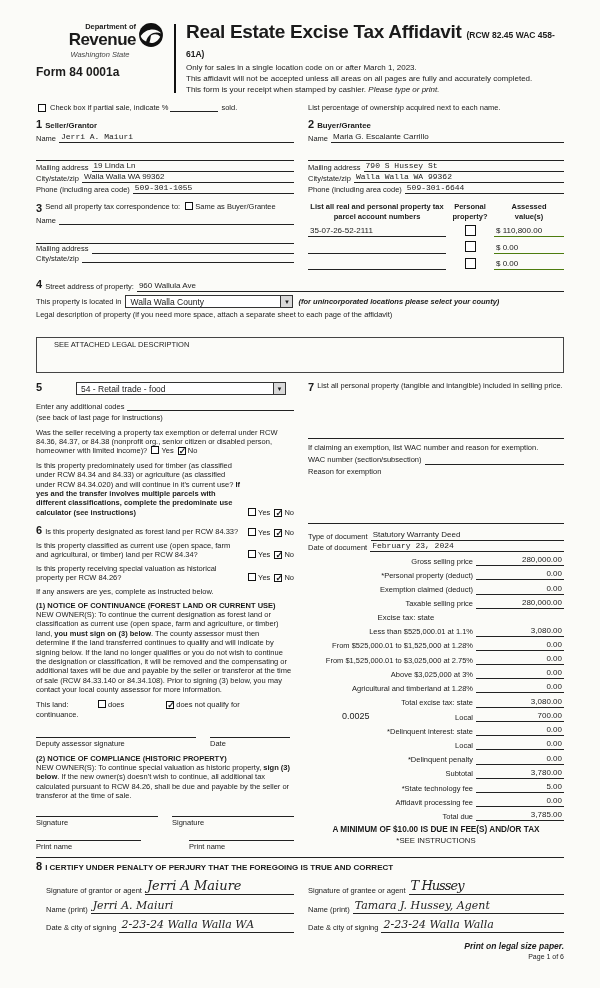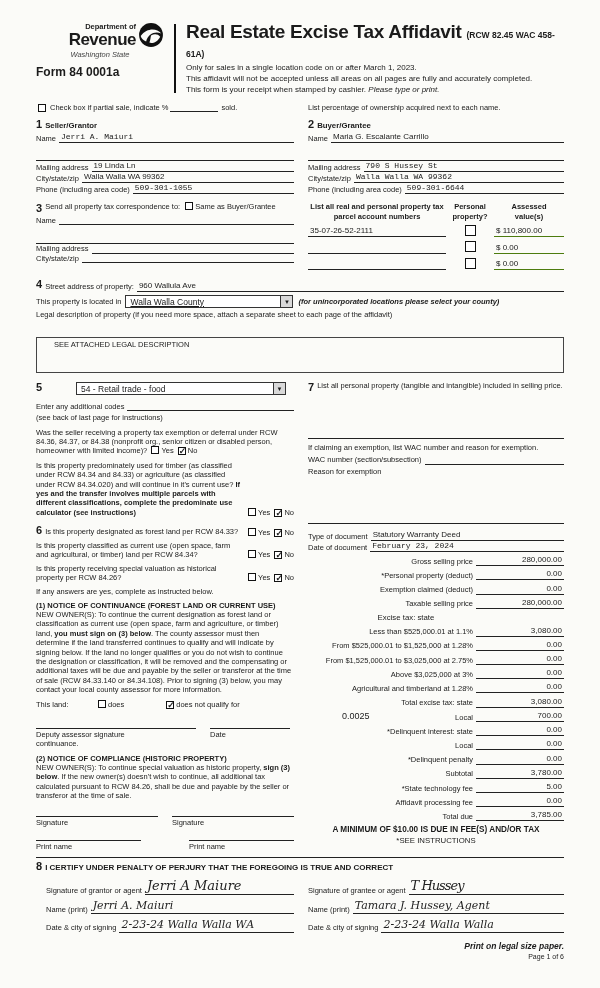--- a/index.html
+++ b/index.html
@@ -218,21 +218,21 @@
 
   <div style="margin-top:8px;">
     <div class="fl" style="margin-top:0;">
       <span class="secnum">4</span>
       <span class="lbl">Street address of property:</span>
       <span class="val sans-val">960 Wallula Ave</span>
     </div>
     <div style="display:flex; align-items:center; margin-top:3px;">
       <span style="padding-right:4px;">This property is located in</span>
       <span class="dropdown" style="width:168px;">
-        <span class="dd-val" style="flex:1;text-decoration:underline;">Walla Walla County</span>
+        <span class="dd-val" style="flex:1;">Walla Walla County</span>
         <span class="dd-btn">▼</span>
       </span>
       <span class="it bold" style="padding-left:5px;">(for unincorporated locations please select your county)</span>
     </div>
     <div style="margin-top:2px;">Legal description of property (if you need more space, attach a separate sheet to each page of the affidavit)</div>
     <div class="legalbox">SEE ATTACHED LEGAL DESCRIPTION</div>
   </div>
 
   <div class="cols" style="margin-top:8px;">
     <div class="col-l">
@@ -289,29 +289,29 @@
           </div>
         </div>
         <div style="margin-top:5px;">If any answers are yes, complete as instructed below.</div>
         <div class="bold" style="margin-top:4px;">(1) NOTICE OF CONTINUANCE (FOREST LAND OR CURRENT USE)</div>
         <div><span>NEW OWNER(S): To continue the current designation as forest land or classification as current use (open space, farm and agriculture, or timber) land, </span><span class="bold">you must sign on (3) below</span><span>. The county assessor must then determine if the land transferred continues to qualify and will indicate by signing below. If the land no longer qualifies or you do not wish to continue the designation or classification, it will be removed and the compensating or additional taxes will be due and payable by the seller or transferor at the time of sale (RCW 84.33.140 or 84.34.108). Prior to signing (3) below, you may contact your local county assessor for more information.</span></div>
         <div style="display:flex; margin-top:6px;">
           <span style="width:60px;">This land:</span>
           <span><span class="cb"></span><span>does</span></span>
           <span style="padding-left:40px;"><span class="cb">✓</span><span>does not qualify for</span></span>
         </div>
+        <div>continuance.</div>
         <div style="display:flex; margin-top:2px;">
           <div style="width:160px;">
               <div class="sigline">Deputy assessor signature</div>
             </div>
           <div style="width:80px; margin-left:14px;">
               <div class="sigline">Date</div>
             </div>
         </div>
-        <div>continuance.</div>
         <div class="bold" style="margin-top:5px;">(2) NOTICE OF COMPLIANCE (HISTORIC PROPERTY)</div>
         <div><span>NEW OWNER(S): To continue special valuation as historic property, </span><span class="bold">sign (3) below</span><span>. If the new owner(s) doesn't wish to continue, all additional tax calculated pursuant to RCW 84.26, shall be due and payable by the seller or transferor at the time of sale.</span></div>
         <div style="display:flex;">
           <div style="flex:1;">
               <div class="sigline">Signature</div>
             </div>
           <div style="flex:1; margin-left:14px;">
               <div class="sigline">Signature</div>
             </div>
         </div>

